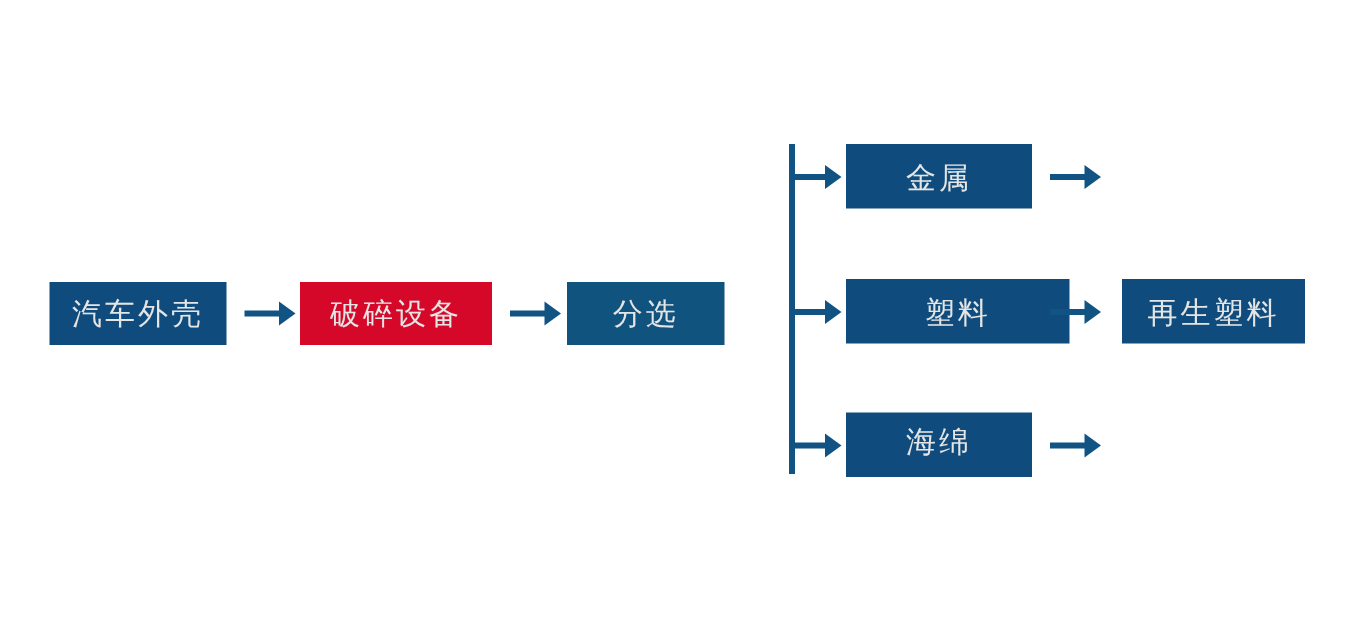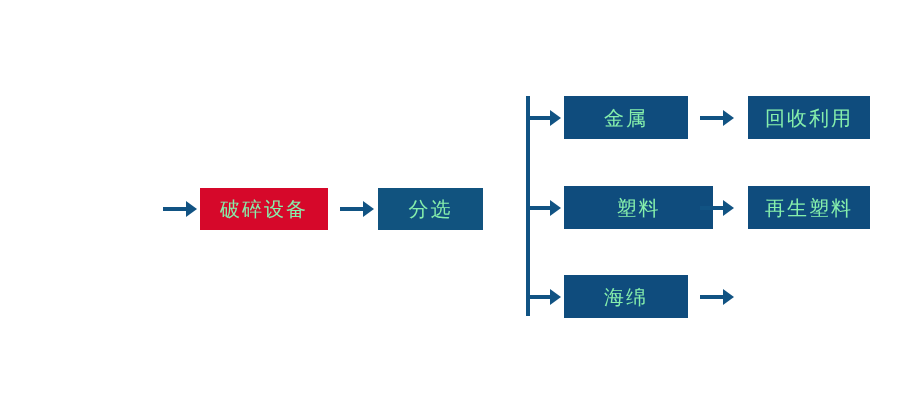--- a/index.html
+++ b/index.html
@@ -17,21 +17,21 @@
     position: relative;
     width: 900px;
     height: 411px;
     background: #ffffff;
   }
   .node {
     position: absolute;
     display: flex;
     align-items: center;
     justify-content: center;
-    color: #86efac;
+    color: #e5e5e5;
     font-size: 20px;
     letter-spacing: 2px;
     line-height: 1;
     white-space: nowrap;
     box-sizing: border-box;
     user-select: none;
   }
   .node-blue     { background: #0F4C7D; }
   .node-blue-alt { background: #11537F; }
   .node-red      { background: #D6082A; }
@@ -65,20 +65,23 @@
     position: absolute;
     width: 4px;
     background: #115383;
   }
 </style>
 </head>
 <body>
 
 <div id="canvas">
 
+  <div class="node node-blue" style="left:33px; top:188px; width:118px; height:42px;">
+    <span>汽车外壳</span>
+  </div>
 
   <div class="arrow" style="left:163px; top:195px; width:34px; height:28px;">
     <span class="shaft" style="width:24px;"></span>
     <span class="head" style="left:23px;"></span>
   </div>
 
   <div class="node node-red" style="left:200px; top:188px; width:128px; height:42px;">
     <span>破碎设备</span>
   </div>
 
@@ -100,23 +103,20 @@
 
   <div class="node node-blue" style="left:564px; top:96px; width:124px; height:43px;">
     <span>金属</span>
   </div>
 
   <div class="arrow" style="left:700px; top:104px; width:34px; height:28px;">
     <span class="shaft" style="width:24px;"></span>
     <span class="head" style="left:23px;"></span>
   </div>
 
-  <div class="node node-blue" style="left:748px; top:96px; width:122px; height:43px;">
-    <span>回收利用</span>
-  </div>
 
   <div class="arrow" style="left:527px; top:194px; width:34px; height:28px;">
     <span class="shaft" style="width:24px;"></span>
     <span class="head" style="left:23px;"></span>
   </div>
 
   <div class="node node-blue" style="left:564px; top:186px; width:149px; height:43px;">
     <span>塑料</span>
   </div>
 
@@ -127,21 +127,21 @@
 
   <div class="node node-blue" style="left:748px; top:186px; width:122px; height:43px;">
     <span>再生塑料</span>
   </div>
 
   <div class="arrow" style="left:527px; top:283px; width:34px; height:28px;">
     <span class="shaft" style="width:24px;"></span>
     <span class="head" style="left:23px;"></span>
   </div>
 
-  <div class="node node-blue" style="left:564px; top:275px; width:124px; height:43px;">
+  <div class="node node-blue" style="left:564px; top:275px; width:124px; height:43px;font-family:Liberation Mono, monospace;">
     <span>海绵</span>
   </div>
 
   <div class="arrow" style="left:700px; top:283px; width:34px; height:28px;">
     <span class="shaft" style="width:24px;"></span>
     <span class="head" style="left:23px;"></span>
   </div>
 
 
 </div>

